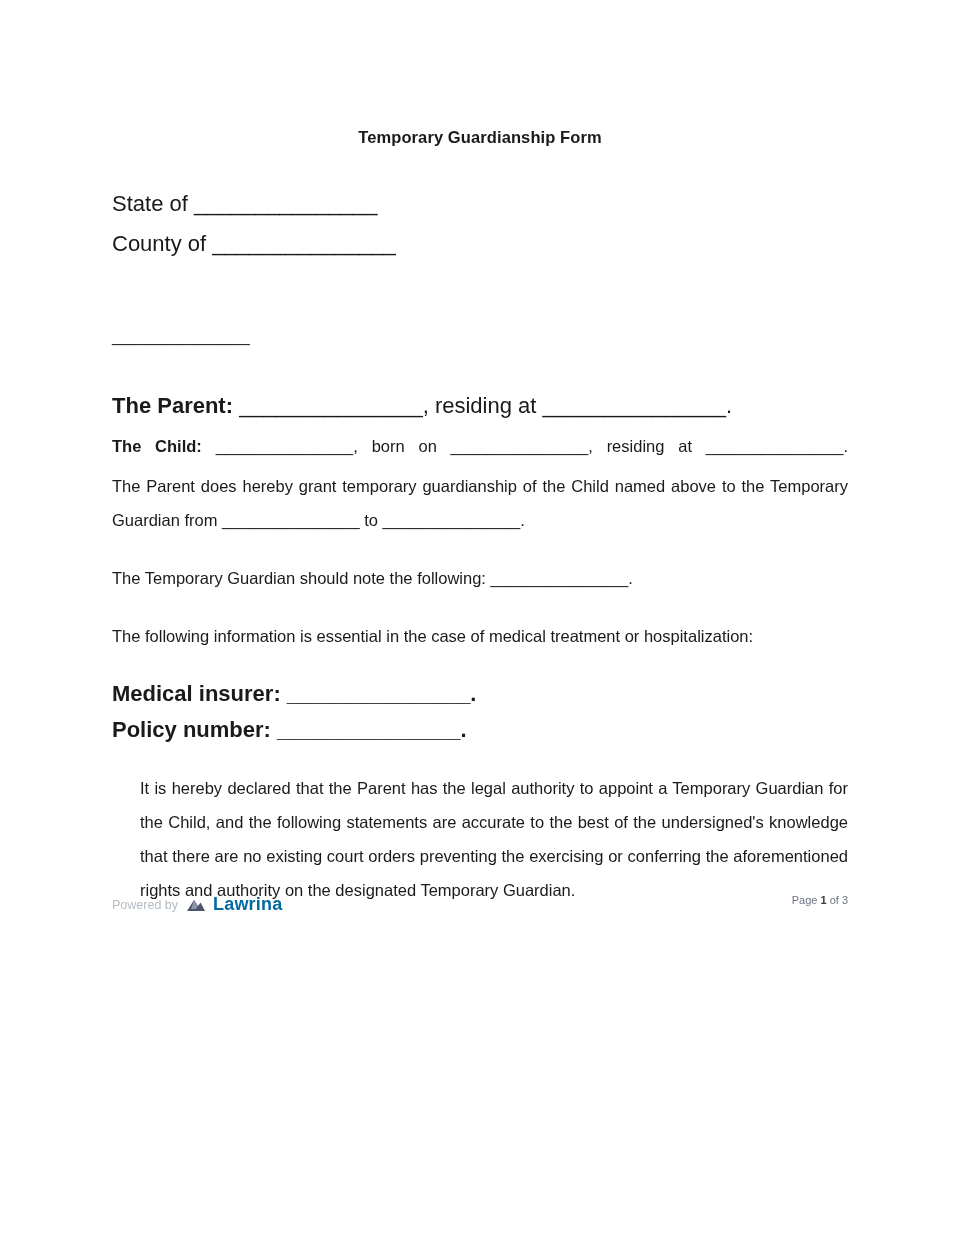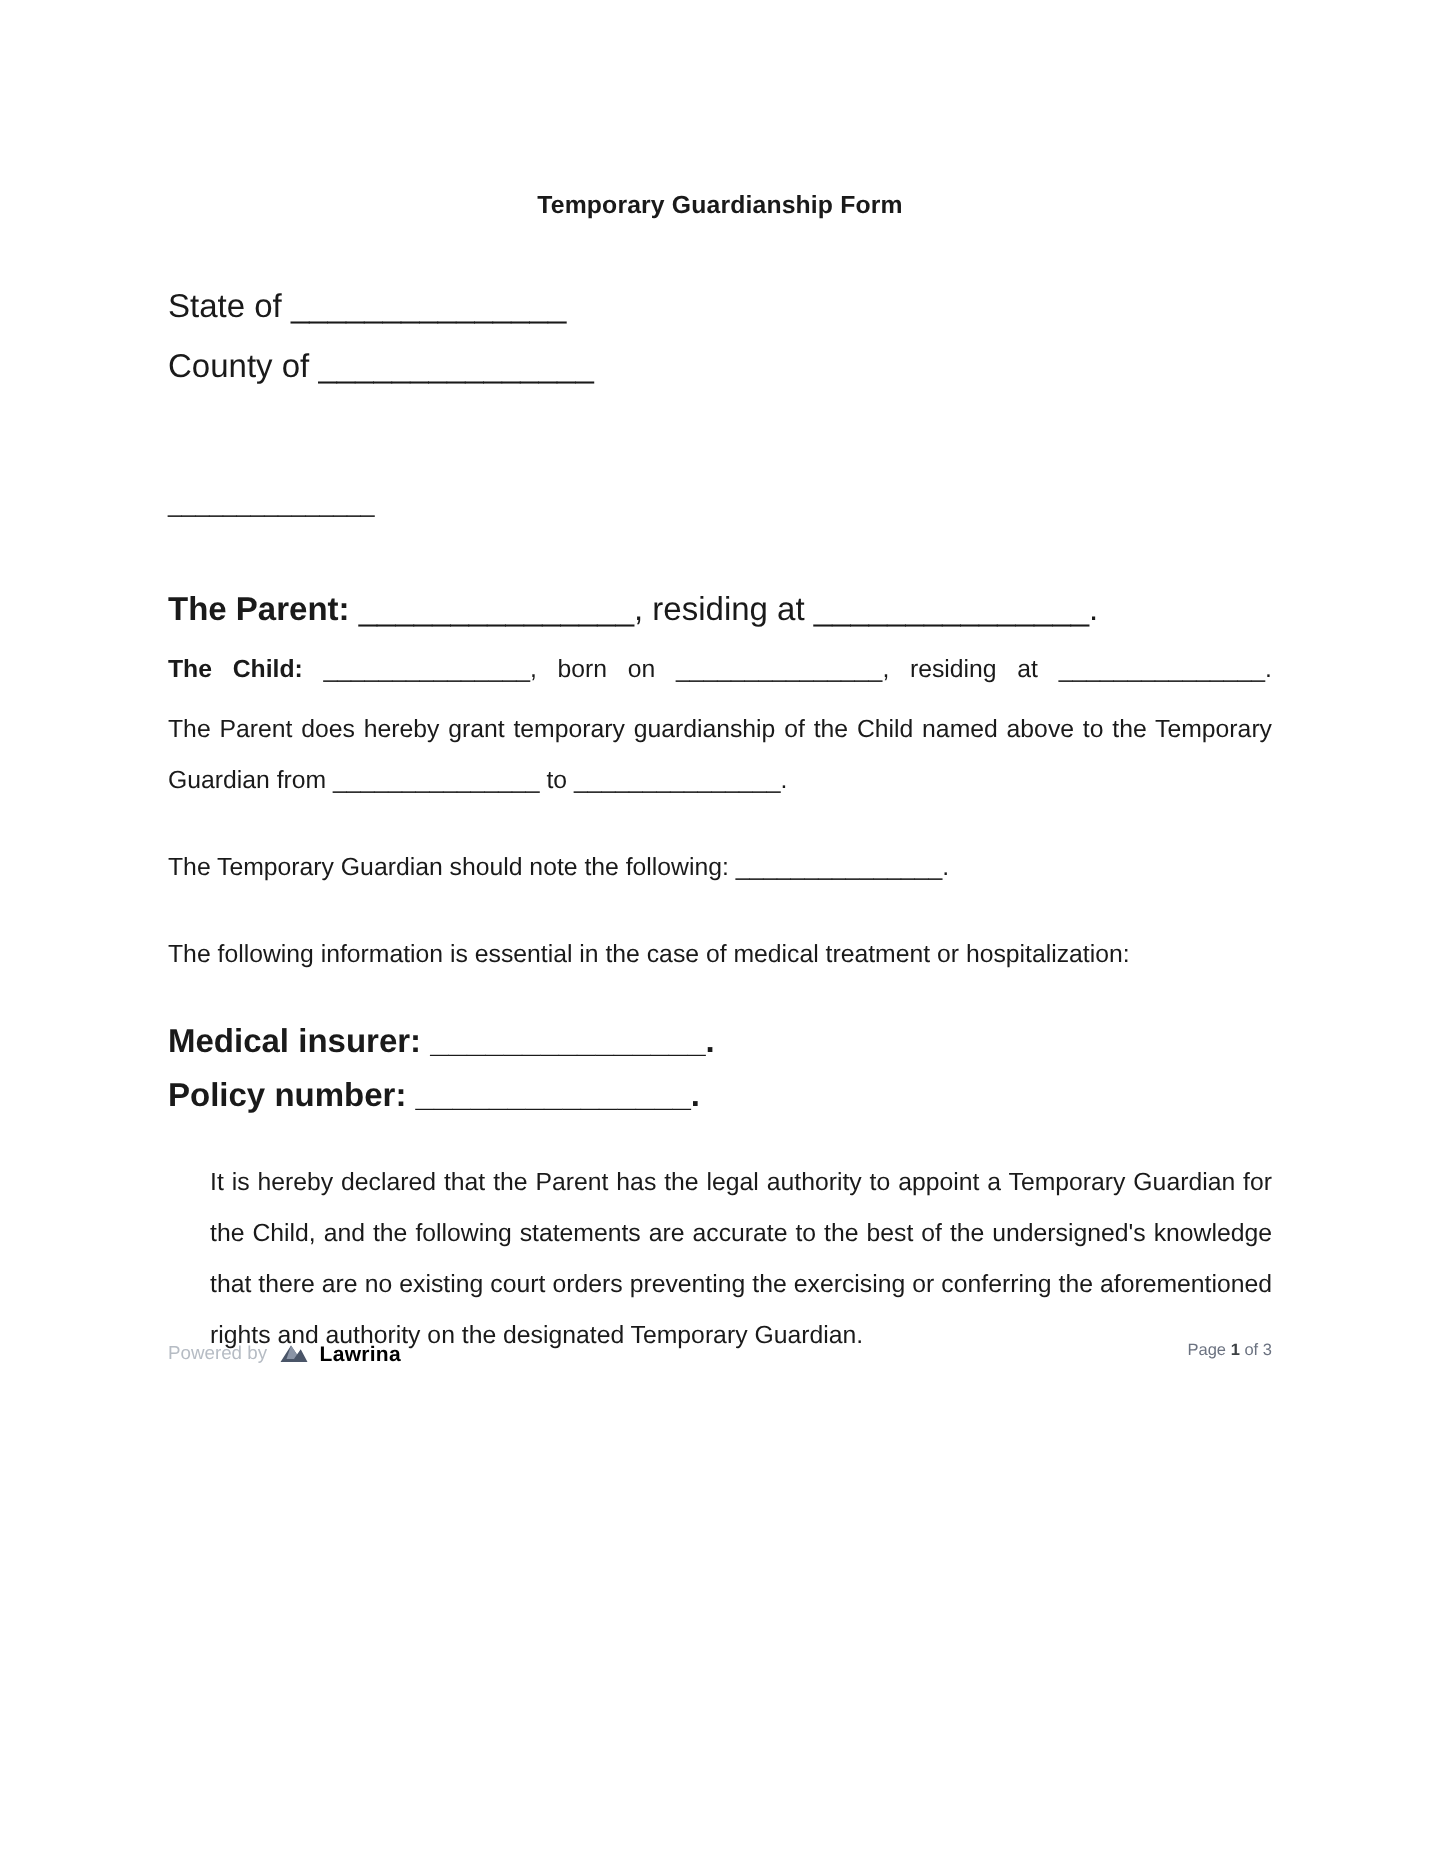--- a/index.html
+++ b/index.html
@@ -79,22 +79,22 @@
     align-items: center;
     gap: 7px;
   }
   .powered .pb-text { color: #b6bcc4; font-size: 12.5px; }
   .brand {
     display: flex;
     align-items: center;
     gap: 6px;
   }
   .brand-name {
-    color: #000000;
-    font-size: 14px;
+    color: #0369a1;
+    font-size: 18px;
     font-weight: bold;
     letter-spacing: 0.2px;
   }
   .page-num { color: #6b7280; font-size: 11px; }
   .page-num b { color: #3c4043; }
 </style>
 </head>
 <body>
 
 <div class="page">

